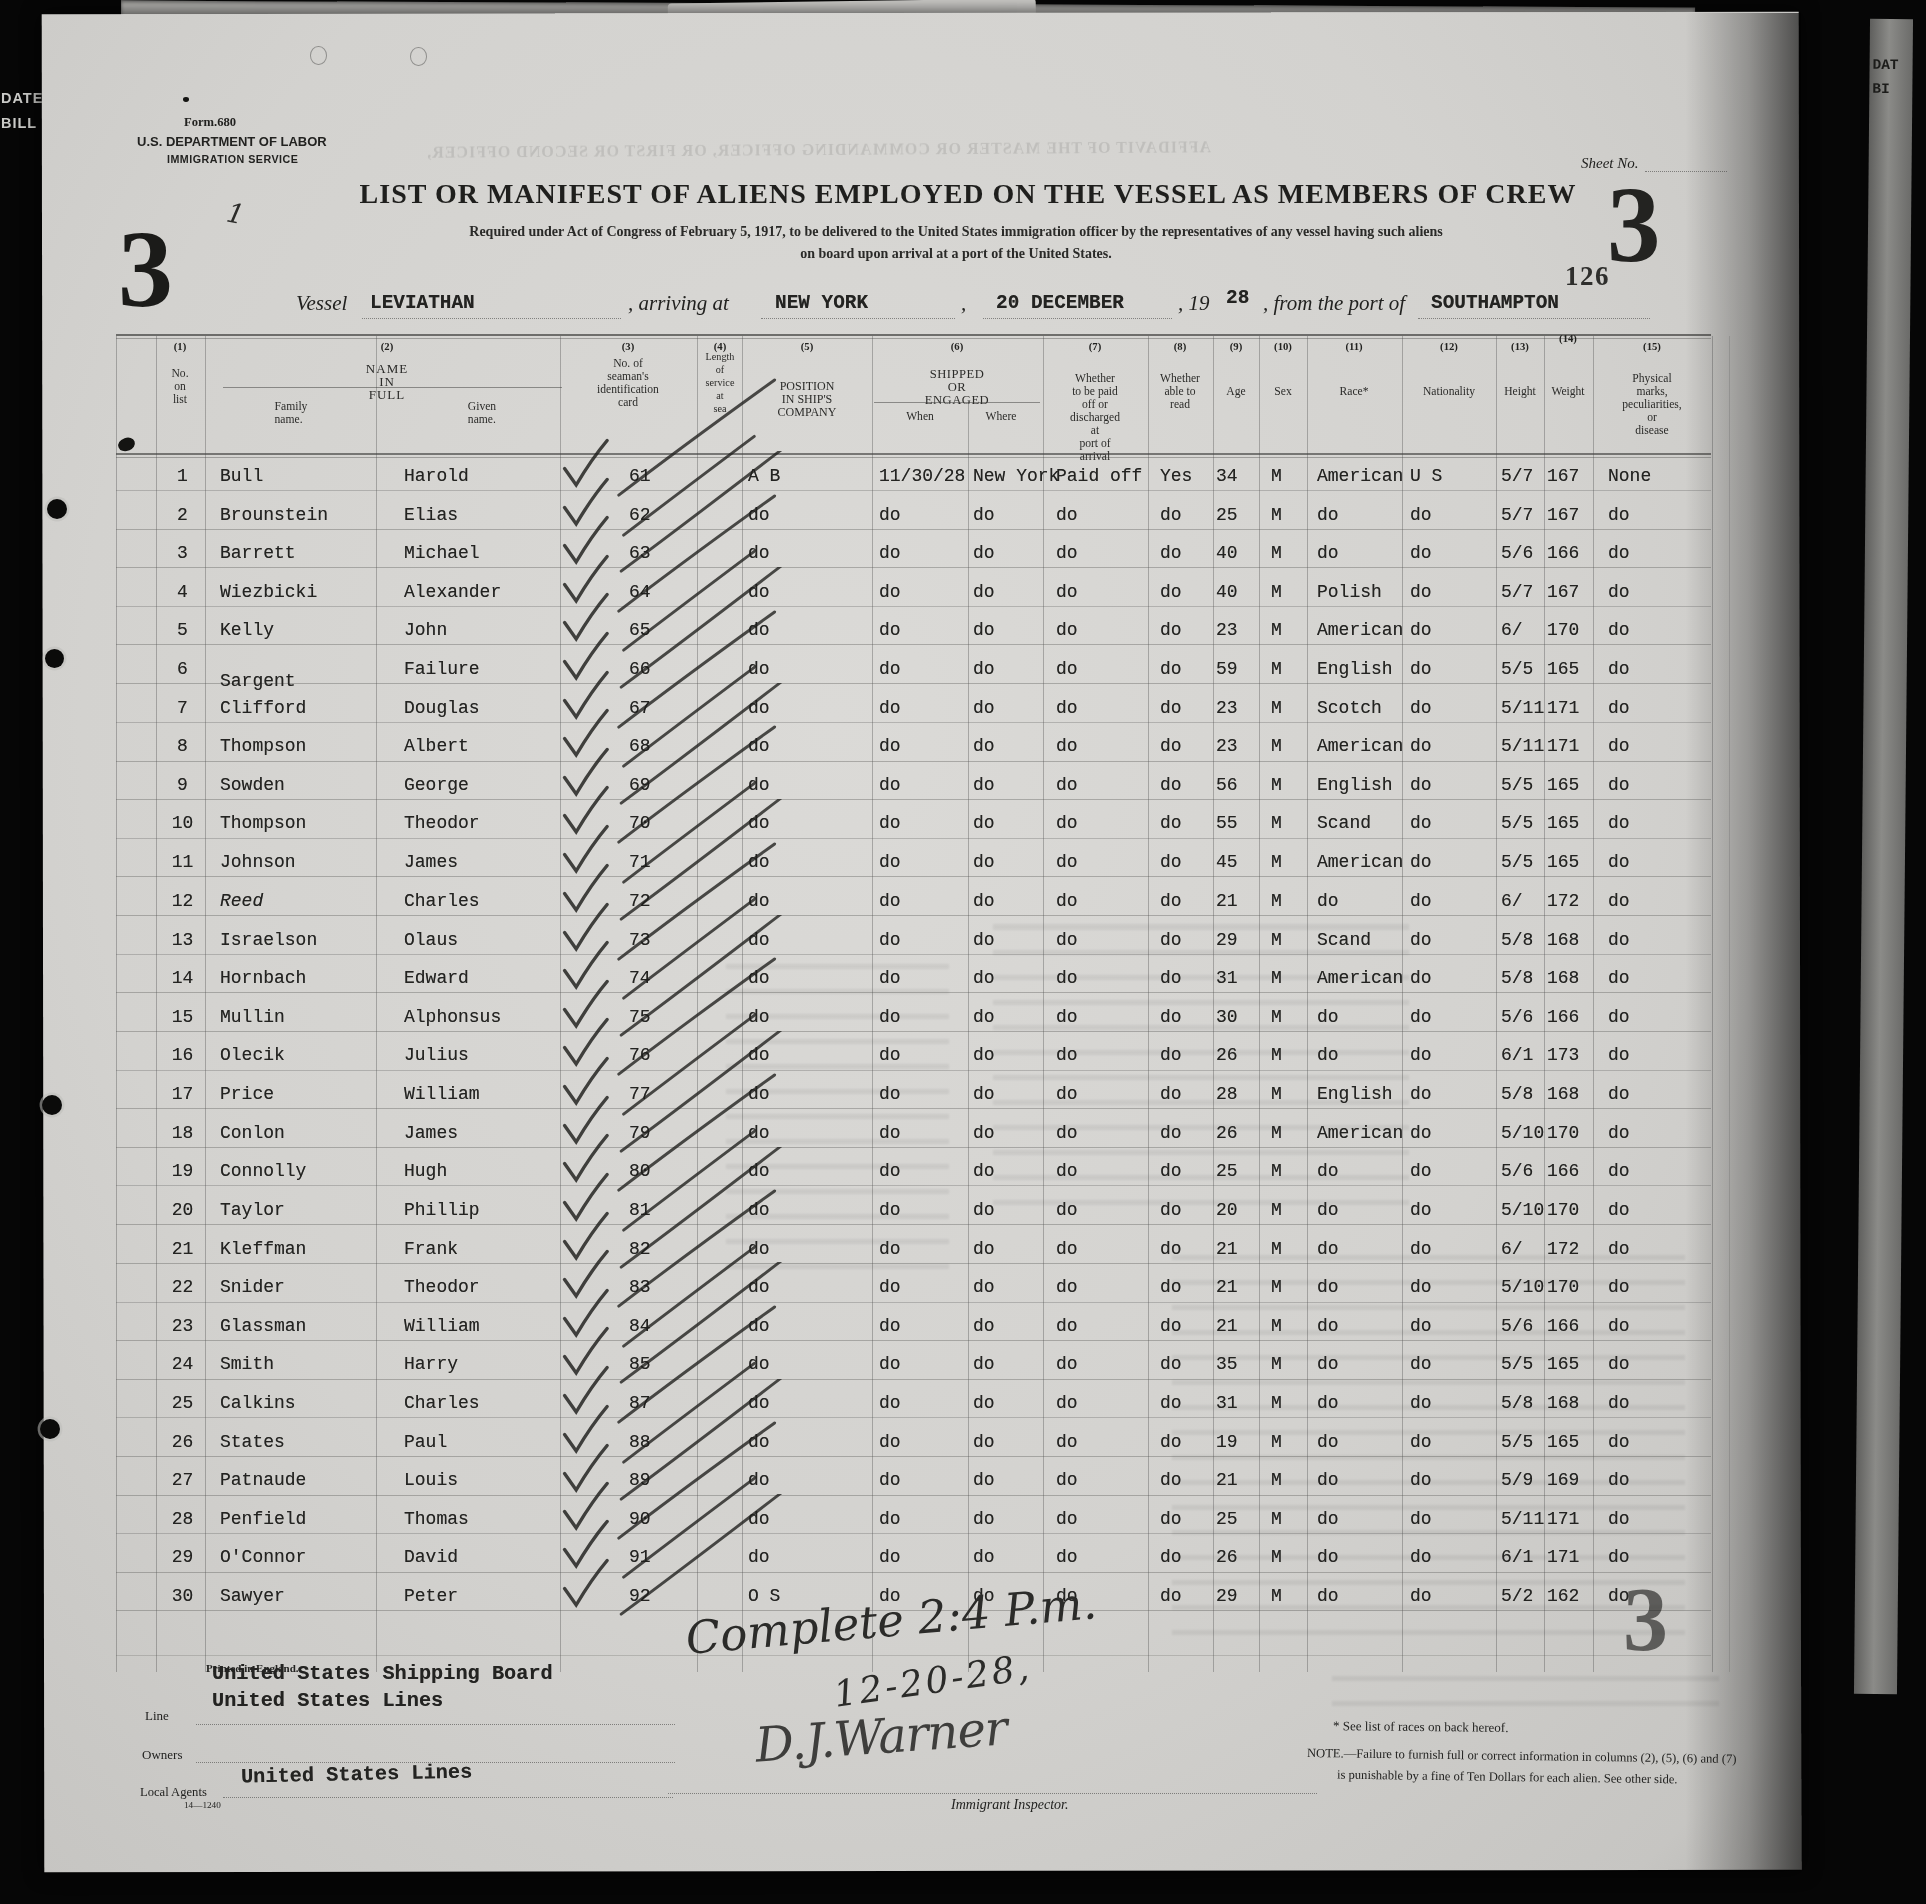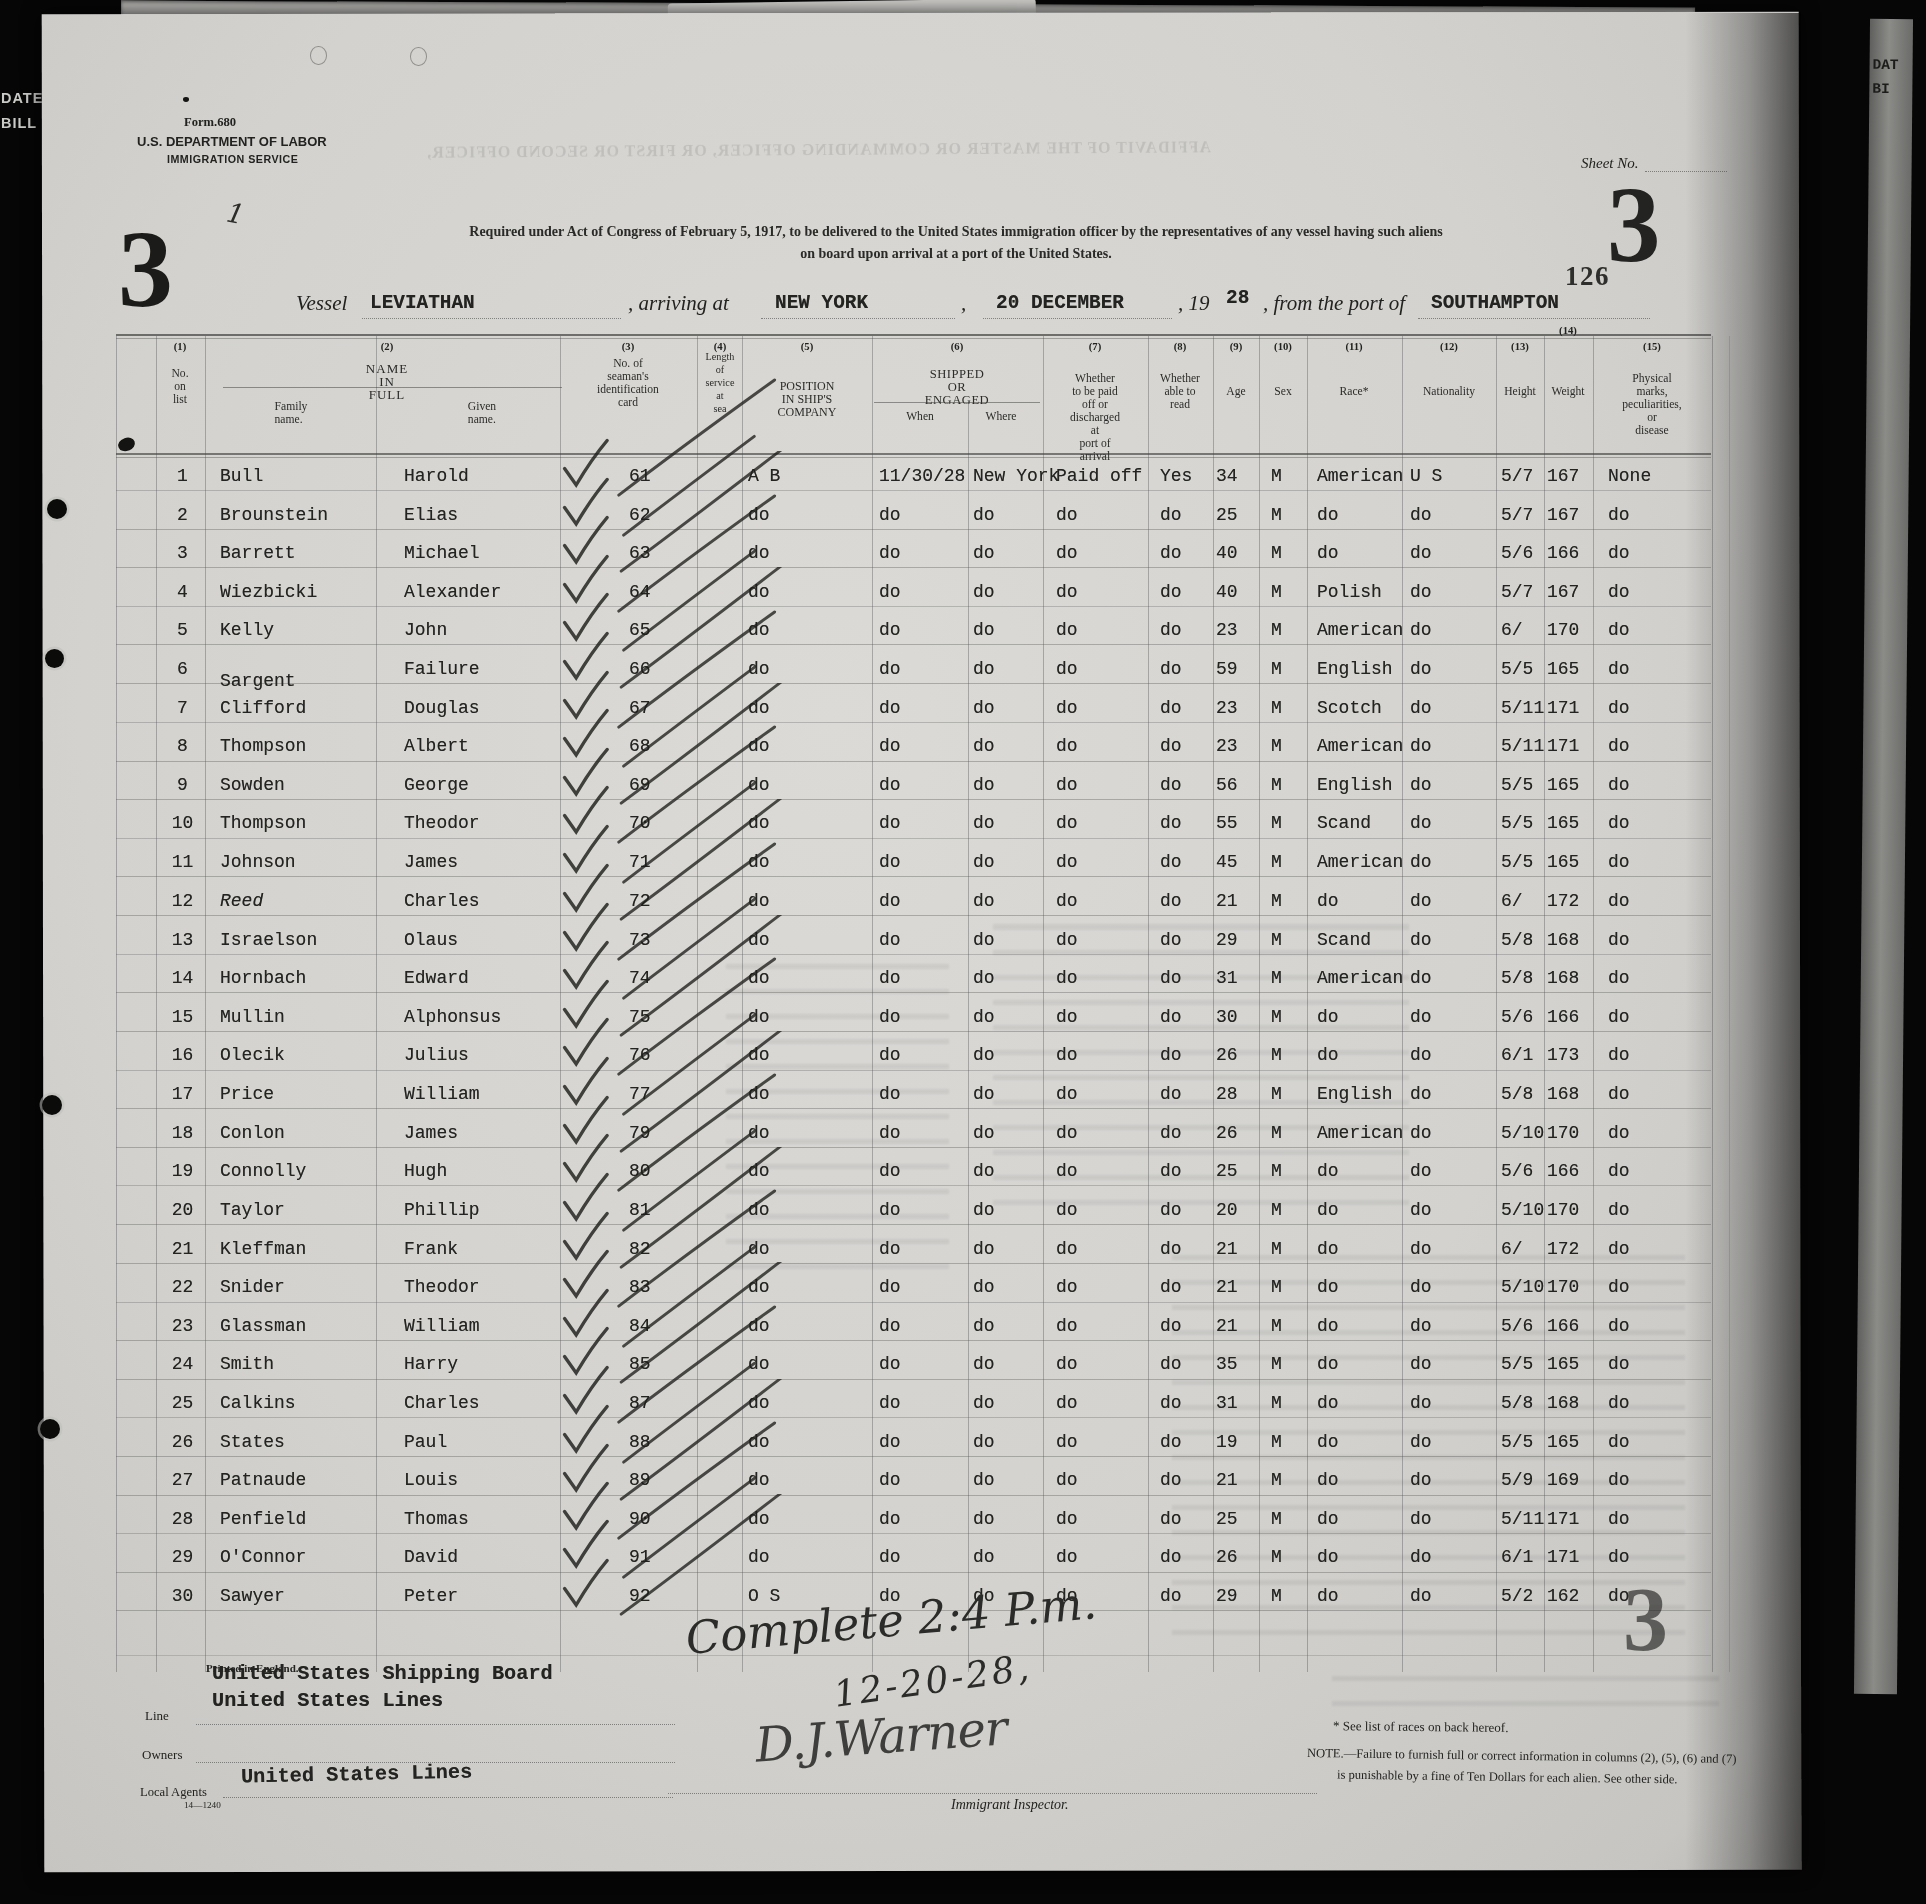--- a/index.html
+++ b/index.html
@@ -83,20 +83,21 @@
   <div class="abs hand" style="left:227px;top:198px;font-size:27px;transform:rotate(12deg);">1</div>
   <div class="abs bignum" style="left:118px;top:214px;font-size:110px;">3</div>
 
   <div class="abs ital" style="left:1581px;top:155px;font-size:15px;">Sheet No.</div>
   <div class="dotline" style="left:1645px;top:170px;width:82px;"></div>
   <div class="abs bignum" style="left:1607px;top:172px;font-size:107px;color:#232321;">3</div>
   <div class="abs serif-b stamp" style="left:1565px;top:261px;font-size:27px;letter-spacing:1.5px;">126</div>
 
   <div class="abs ghost-title" style="left:436px;top:141px;width:775px;text-align:center;">AFFIDAVIT OF THE MASTER OR COMMANDING OFFICER, OR FIRST OR SECOND OFFICER,</div>
 
+  <div class="abs title center" style="left:300px;top:178px;width:1336px;">LIST OR MANIFEST OF ALIENS EMPLOYED ON THE VESSEL AS MEMBERS OF CREW</div>
   <div class="abs subtitle center" style="left:278px;top:224px;width:1356px;">Required under Act of Congress of February 5, 1917, to be delivered to the United States immigration officer by the representatives of any vessel having such aliens</div>
   <div class="abs subtitle center" style="left:278px;top:246px;width:1356px;">on board upon arrival at a port of the United States.</div>
 
   <div class="abs ital" style="left:296px;top:291px;font-size:21px;">Vessel</div>
   <div class="abs mono serif-b" style="left:370px;top:292px;font-size:19.4px;">LEVIATHAN</div>
   <div class="dotline" style="left:362px;top:317px;width:259px;"></div>
   <div class="abs ital" style="left:628px;top:291px;font-size:21px;">, arriving at</div>
   <div class="abs mono serif-b" style="left:775px;top:292px;font-size:19.4px;">NEW YORK</div>
   <div class="dotline" style="left:761px;top:317px;width:194px;"></div>
   <div class="abs ital" style="left:961px;top:291px;font-size:21px;">,</div>
@@ -192,21 +193,21 @@
         <div>Race*</div>
       </div>
       <div class="hdr-num" style="left:1449px;top:340px;">(12)</div>
       <div class="hdr-label" style="left:1449px;top:385px;">
         <div>Nationality</div>
       </div>
       <div class="hdr-num" style="left:1520px;top:340px;">(13)</div>
       <div class="hdr-label" style="left:1520px;top:385px;">
         <div>Height</div>
       </div>
-      <div class="hdr-num" style="left:1568px;top:324px;">(14)</div>
+      <div class="hdr-num" style="left:1568px;top:332px;">(14)</div>
       <div class="hdr-label" style="left:1568px;top:385px;">
         <div>Weight</div>
       </div>
       <div class="hdr-num" style="left:1652px;top:340px;">(15)</div>
       <div class="hdr-label" style="left:1652px;top:372px;">
         <div>Physical marks,</div>
         <div>peculiarities, or</div>
         <div>disease</div>
       </div>
       <div class="hline" style="left:223px;top:387px;width:339px;height:1px;background:rgba(60,60,58,.5);"></div>

